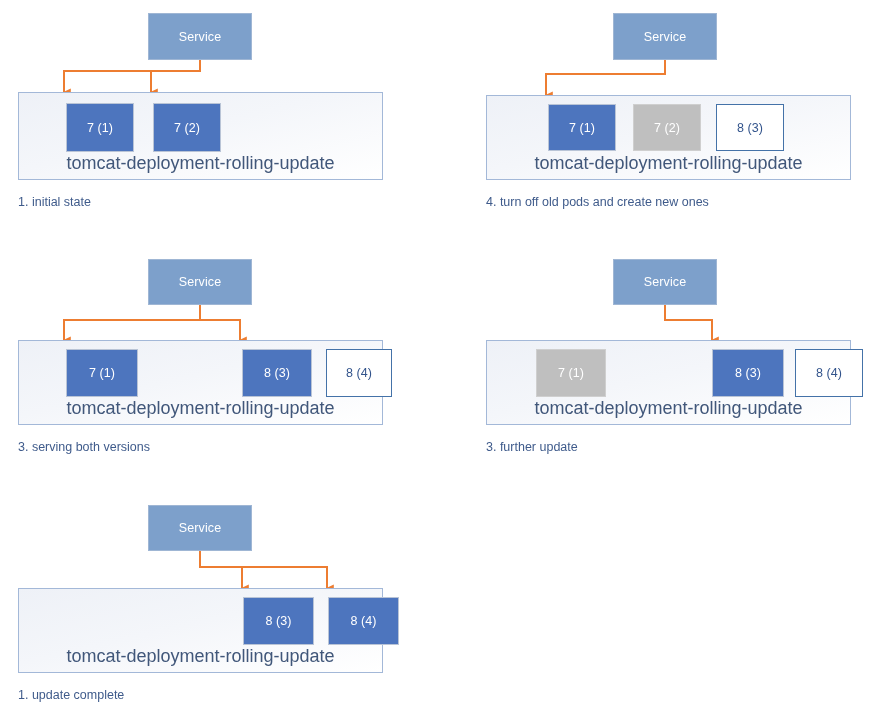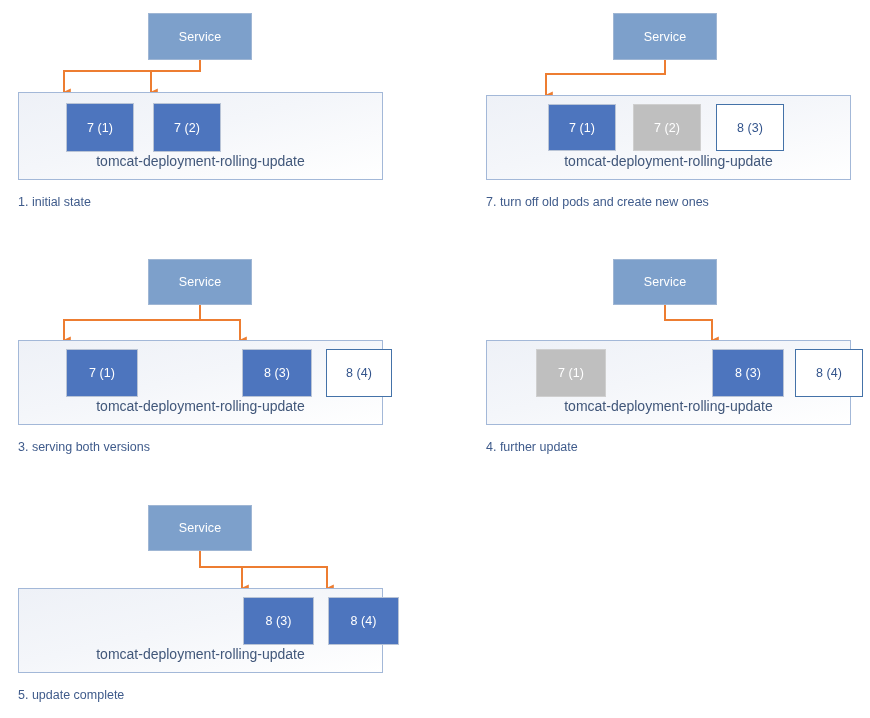--- a/index.html
+++ b/index.html
@@ -31,21 +31,21 @@
     position:absolute;
     box-sizing:border-box;
     border:1px solid #a3b8d8;
     background:linear-gradient(to bottom right,#eef1f7 0%,#f4f6fa 45%,#ffffff 100%);
   }
   .dep-label{
     position:absolute;
     left:0;right:0;
     text-align:center;
     color:#41577a;
-    font-size:14px;
+    font-size:18px;
     white-space:nowrap;
   }
 
   
   .pod{
     position:absolute;
     box-sizing:border-box;
     display:flex;align-items:center;justify-content:center;
     font-size:12.5px;
     letter-spacing:.1px;
@@ -132,21 +132,21 @@
     <div class="service" style="left:613px;top:13px;width:104px;height:47px;">Service</div>
 
     <div class="deployment" style="left:486px;top:95px;width:365px;height:85px;">
       <div class="dep-label" style="top:57px;">tomcat-deployment-rolling-update</div>
     </div>
 
     <div class="pod blue" style="left:512px;top:104px;width:68px;height:47px;">7 (1)</div>
     <div class="pod gray" style="left:597px;top:104px;width:68px;height:47px;">7 (2)</div>
     <div class="pod outline" style="left:680px;top:104px;width:68px;height:47px;">8 (3)</div>
 
-    <div class="caption" style="left:486px;top:195px;width:365px;">7. turn off old pods and create new ones</div>
+    <div class="caption" style="left:486px;top:195px;width:365px;">4. turn off old pods and create new ones</div>
   </div>
 
   <div class="panel">
     <div class="service" style="left:148px;top:259px;width:104px;height:46px;">Service</div>
 
     <div class="deployment" style="left:18px;top:340px;width:365px;height:85px;">
       <div class="dep-label" style="top:57px;">tomcat-deployment-rolling-update</div>
     </div>
 
     <div class="pod blue" style="left:30px;top:349px;width:72px;height:48px;">7 (1)</div>
@@ -160,29 +160,29 @@
     <div class="service" style="left:613px;top:259px;width:104px;height:46px;">Service</div>
 
     <div class="deployment" style="left:486px;top:340px;width:365px;height:85px;">
       <div class="dep-label" style="top:57px;">tomcat-deployment-rolling-update</div>
     </div>
 
     <div class="pod gray" style="left:500px;top:349px;width:70px;height:48px;">7 (1)</div>
     <div class="pod blue" style="left:676px;top:349px;width:72px;height:48px;">8 (3)</div>
     <div class="pod outline" style="left:759px;top:349px;width:68px;height:48px;">8 (4)</div>
 
-    <div class="caption" style="left:486px;top:440px;width:365px;">4. further update</div>
+    <div class="caption" style="left:486px;top:440px;width:365px;">3. further update</div>
   </div>
 
   <div class="panel">
     <div class="service" style="left:148px;top:505px;width:104px;height:46px;">Service</div>
 
     <div class="deployment" style="left:18px;top:588px;width:365px;height:85px;">
       <div class="dep-label" style="top:57px;">tomcat-deployment-rolling-update</div>
     </div>
 
     <div class="pod blue" style="left:207px;top:597px;width:71px;height:48px;">8 (3)</div>
     <div class="pod blue" style="left:292px;top:597px;width:71px;height:48px;">8 (4)</div>
 
-    <div class="caption" style="left:18px;top:688px;width:365px;">5. update complete</div>
+    <div class="caption" style="left:18px;top:688px;width:365px;">1. update complete</div>
   </div>
 
 </div>
 
 </body></html>

